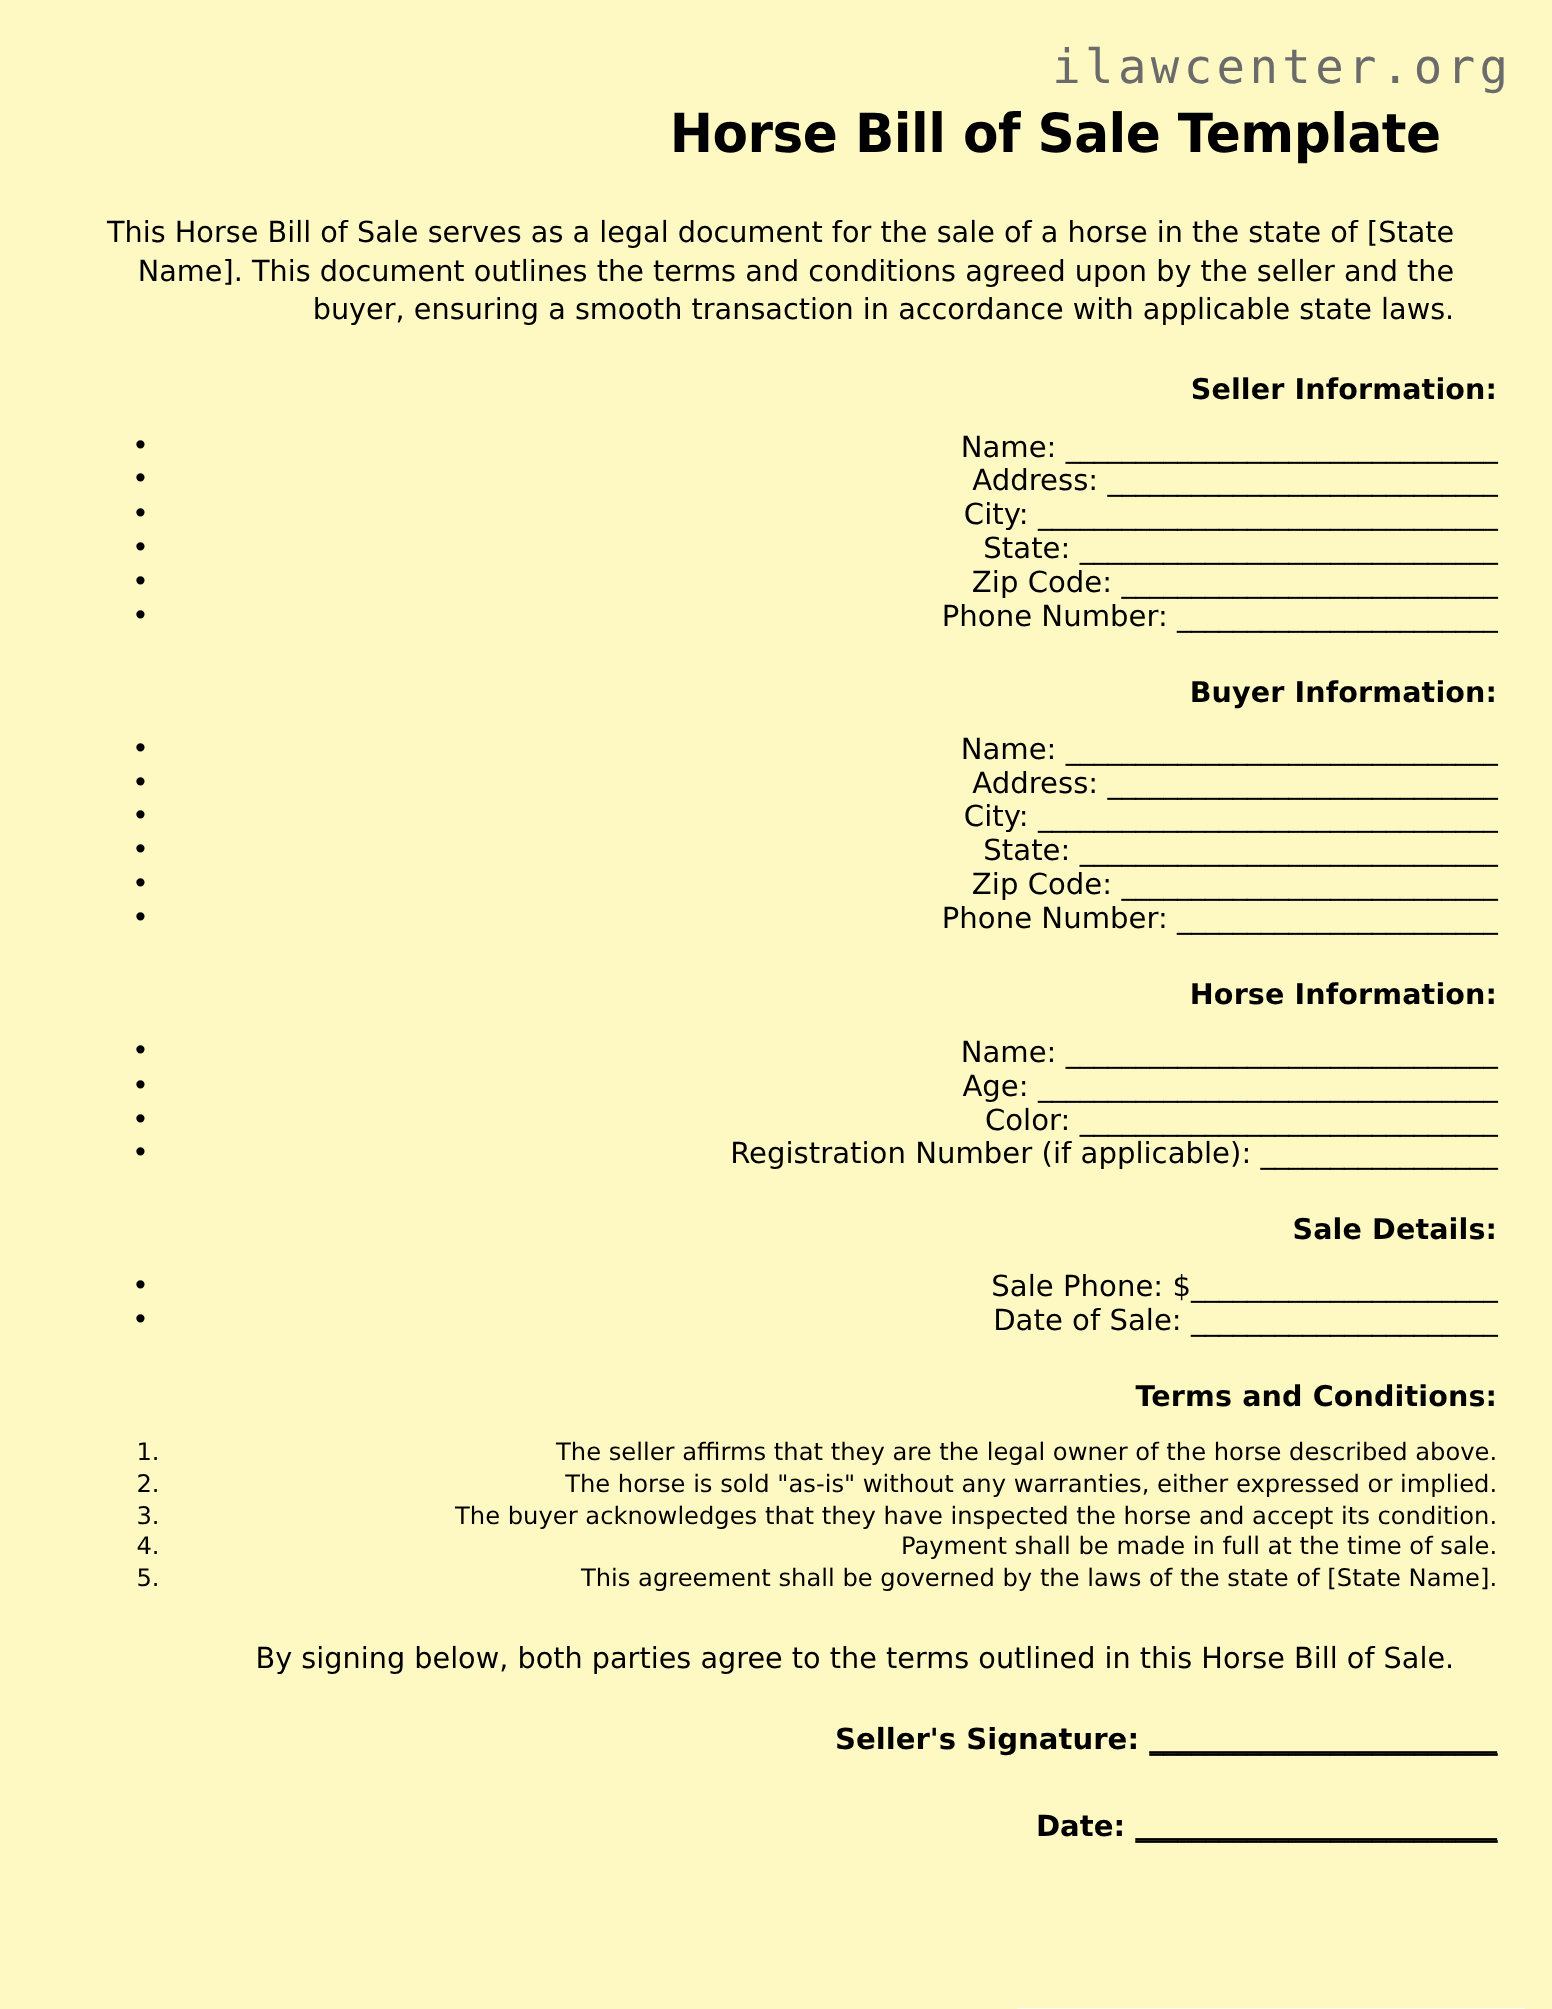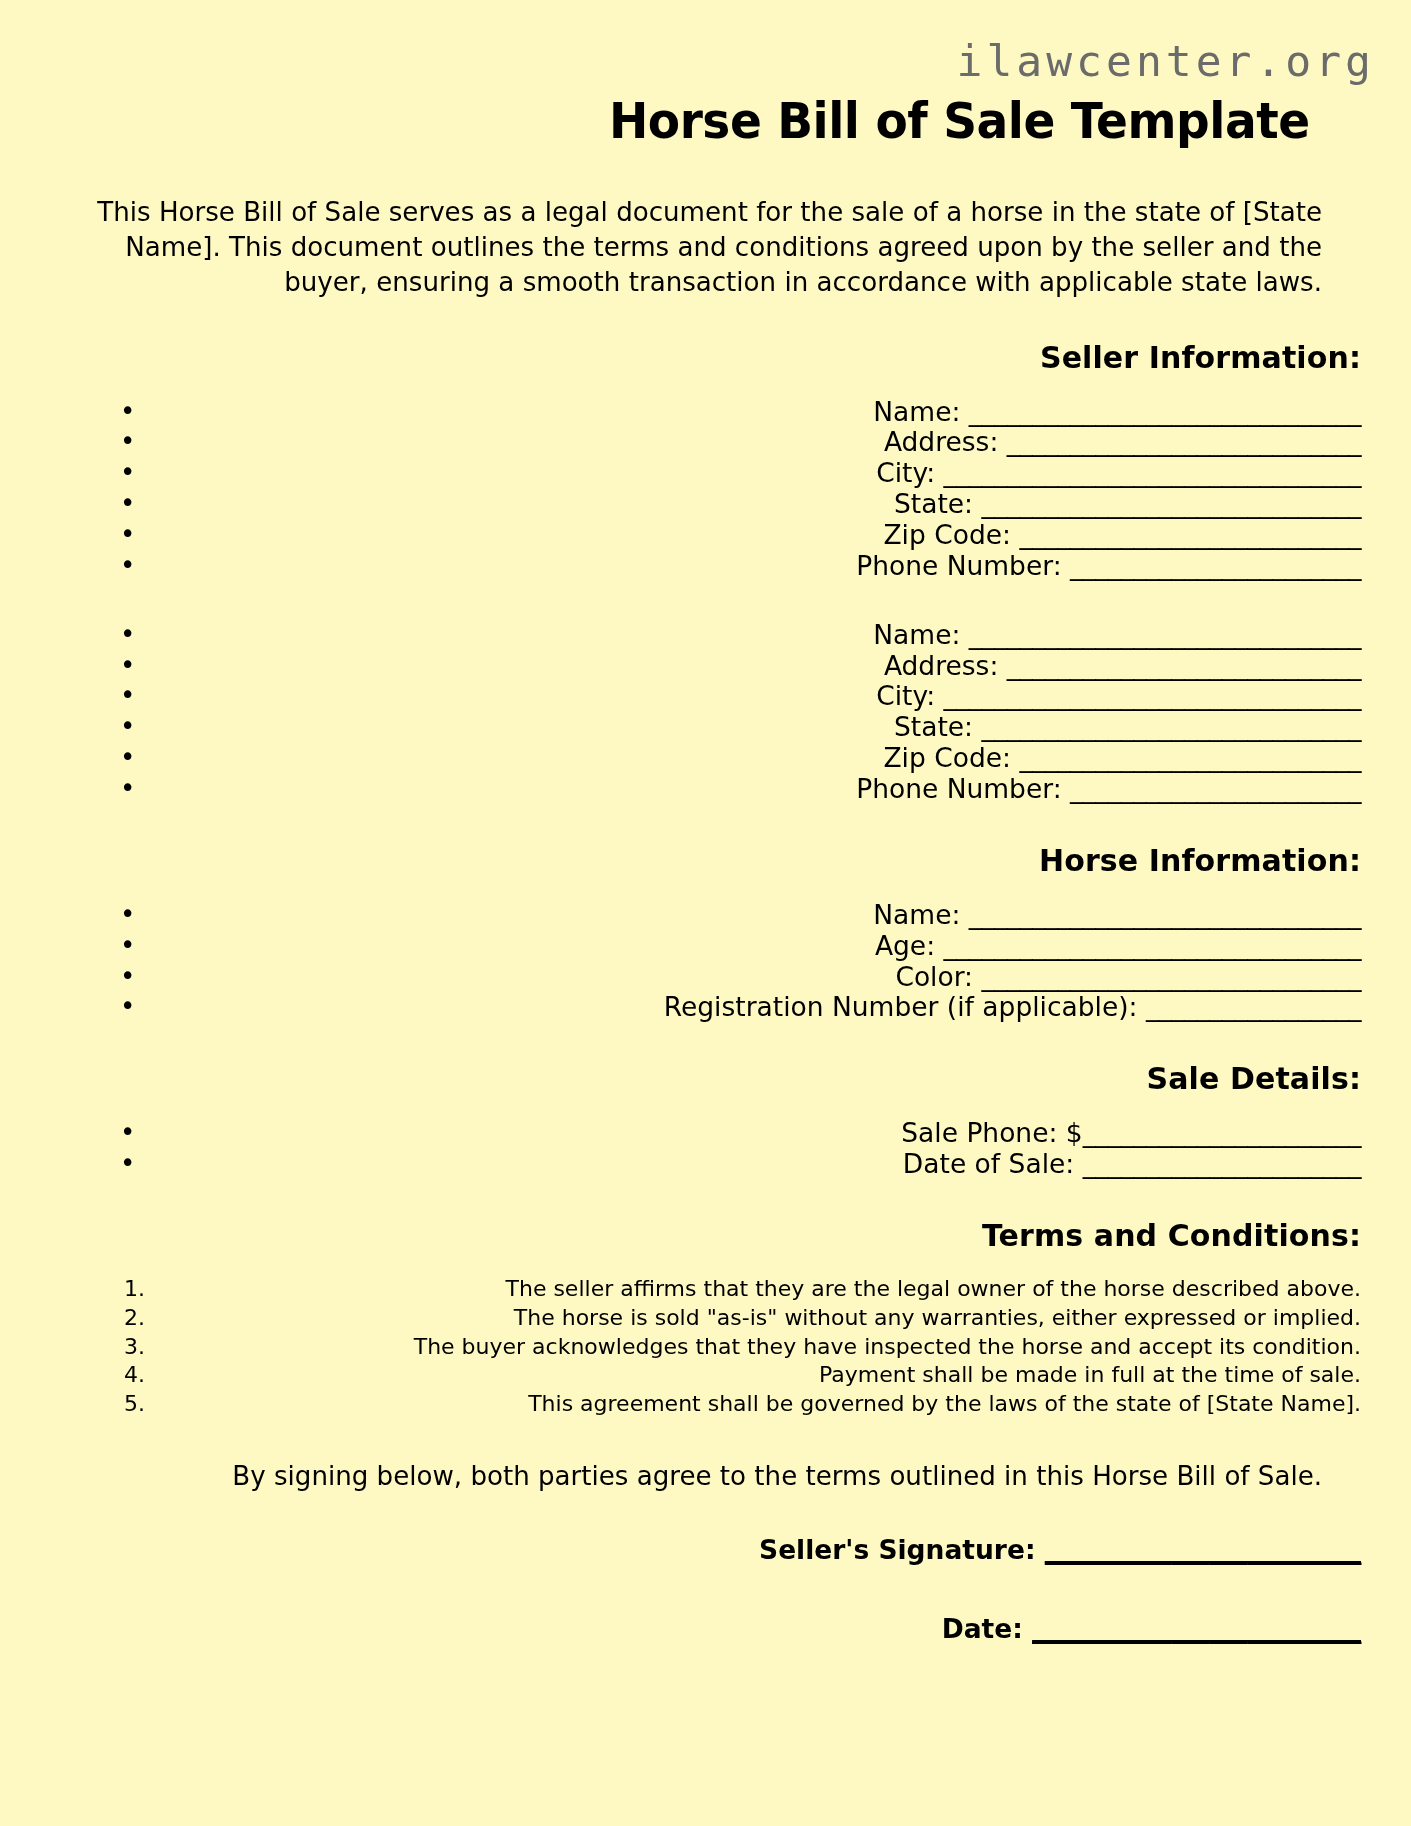--- a/index.html
+++ b/index.html
@@ -49,21 +49,21 @@
   }
   p.intro, p.closing {
     font-size: 26.5px;
     line-height: 1.31;
     margin: 0 0 40px 0;
     max-width: 1265px;
     transform: scaleX(0.985);
     transform-origin: left center;
   }
   h2.section-heading {
-    font-size: 30px;
+    font-size: 26px;
     font-weight: bold;
     margin: 0 0 22px 0;
     letter-spacing: 0.1px;
   }
   ul.fields {
     list-style: none;
     margin: 0 0 38px 0;
     padding: 0 0 0 44px;
   }
   ul.fields li {
@@ -131,20 +131,21 @@
     <h2 class="section-heading">Seller Information:</h2>
     <ul class="fields">
       <li><span>Name:</span>&nbsp;<span class="blank">_______________________________</span></li>
       <li><span>Address:</span>&nbsp;<span class="blank">____________________________</span></li>
       <li><span>City:</span>&nbsp;<span class="blank">_________________________________</span></li>
       <li><span>State:</span>&nbsp;<span class="blank">______________________________</span></li>
       <li><span>Zip Code:</span>&nbsp;<span class="blank">___________________________</span></li>
       <li><span>Phone Number:</span>&nbsp;<span class="blank">_______________________</span></li>
     </ul>
 
+    <h2 class="section-heading">Buyer Information:</h2>
     <ul class="fields">
       <li><span>Name:</span>&nbsp;<span class="blank">_______________________________</span></li>
       <li><span>Address:</span>&nbsp;<span class="blank">____________________________</span></li>
       <li><span>City:</span>&nbsp;<span class="blank">_________________________________</span></li>
       <li><span>State:</span>&nbsp;<span class="blank">______________________________</span></li>
       <li><span>Zip Code:</span>&nbsp;<span class="blank">___________________________</span></li>
       <li><span>Phone Number:</span>&nbsp;<span class="blank">_______________________</span></li>
     </ul>
 
     <h2 class="section-heading">Horse Information:</h2>

